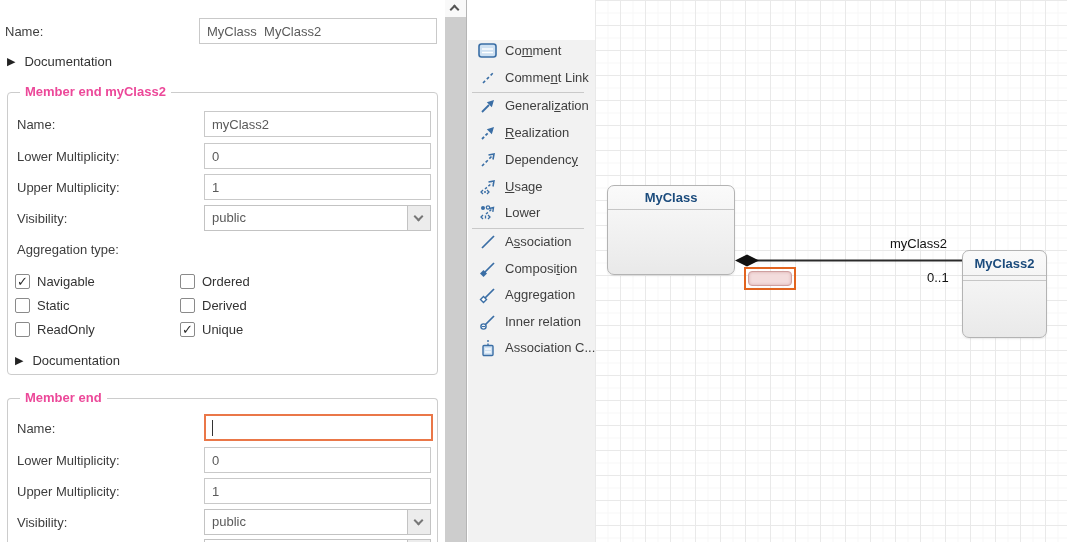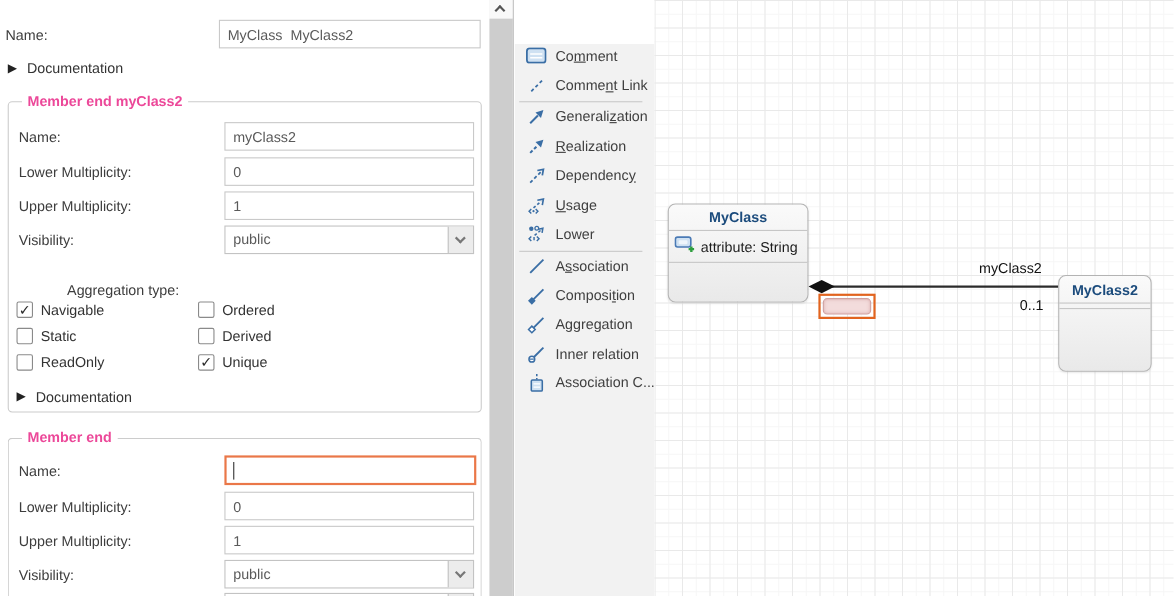--- a/index.html
+++ b/index.html
@@ -100,21 +100,21 @@
       <input class="tinput" style="left: 196px; top: 81px; width: 227px;" value="1">
 
       <span class="flabel" style="left:9px; top:118px;">Visibility:</span>
       <div class="sel" style="left:196px; top:112px; width:227px;">
         <span class="sel-val">public</span>
         <span class="sel-btn">
             <span class="chev-down"></span>
           </span>
       </div>
 
-      <span class="flabel" style="left:9px; top:163px;margin-left:44px;">Aggregation type:</span>
+      <span class="flabel" style="left:9px; top:149px;">Aggregation type:</span>
 
       <div class="cbrow" style="left:7px; top:181px;">
         <span class="cbbox">✓</span>
         <span class="cblabel">Navigable</span>
       </div>
       <div class="cbrow" style="left:172px; top:181px;">
         <span class="cbbox"></span>
         <span class="cblabel">Ordered</span>
       </div>
       <div class="cbrow" style="left:7px; top:205px;align-items:flex-end;">
@@ -312,31 +312,20 @@
 
   <div class="canvas">
 
     <svg class="assoc-svg">
       <line x1="152" y1="260.5" x2="367" y2="260.5" stroke="#2b2b2b" stroke-width="2"></line>
       <polygon points="140,260.5 152,254.5 164,260.5 152,266.5" fill="#111"></polygon>
     </svg>
 
     <div class="uml-class" style="left:12px; top:185px; width:128px; height:90px;">
       <div class="uml-title" style="height:24px; line-height:24px;">MyClass</div>
-      <div class="uml-attr-row" style="height:29px;">
-        <span>
-          <svg width="19" height="16" viewBox="0 0 19 16">
-              <rect x="1" y="1.5" width="14" height="9" rx="2" fill="#cfe1f2" stroke="#4a7ab5" stroke-width="1.5"></rect>
-              <rect x="4" y="4.5" width="8" height="3.5" rx="1" fill="#eef5fb"></rect>
-              <line x1="13" y1="12.5" x2="18" y2="12.5" stroke="#2f9e3f" stroke-width="2.2"></line>
-              <line x1="15.5" y1="10" x2="15.5" y2="15" stroke="#2f9e3f" stroke-width="2.2"></line>
-            </svg>
-        </span>
-        <span class="uml-attr-txt">attribute: String</span>
-      </div>
     </div>
 
     <div class="sel-box">
       <div class="sel-box-inner"></div>
     </div>
 
     <div class="edge-label" style="left:295px; top:236px;">myClass2</div>
     <div class="edge-label" style="left:332px; top:270px;">0..1</div>
 
     <div class="uml-class" style="left:367px; top:250px; width:85px; height:88px;">

